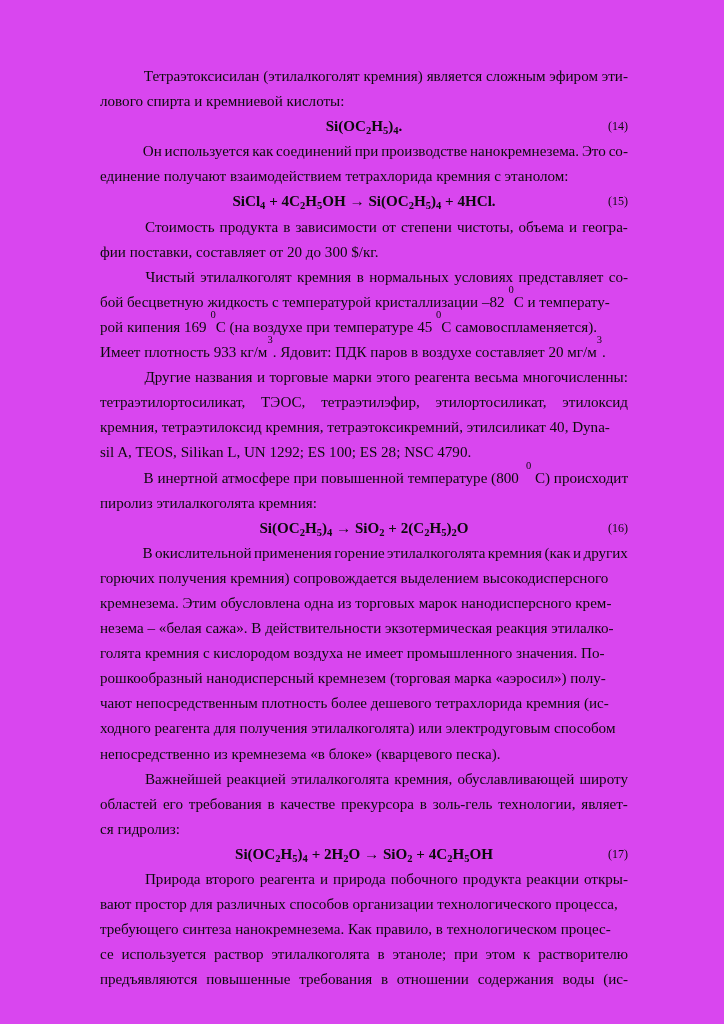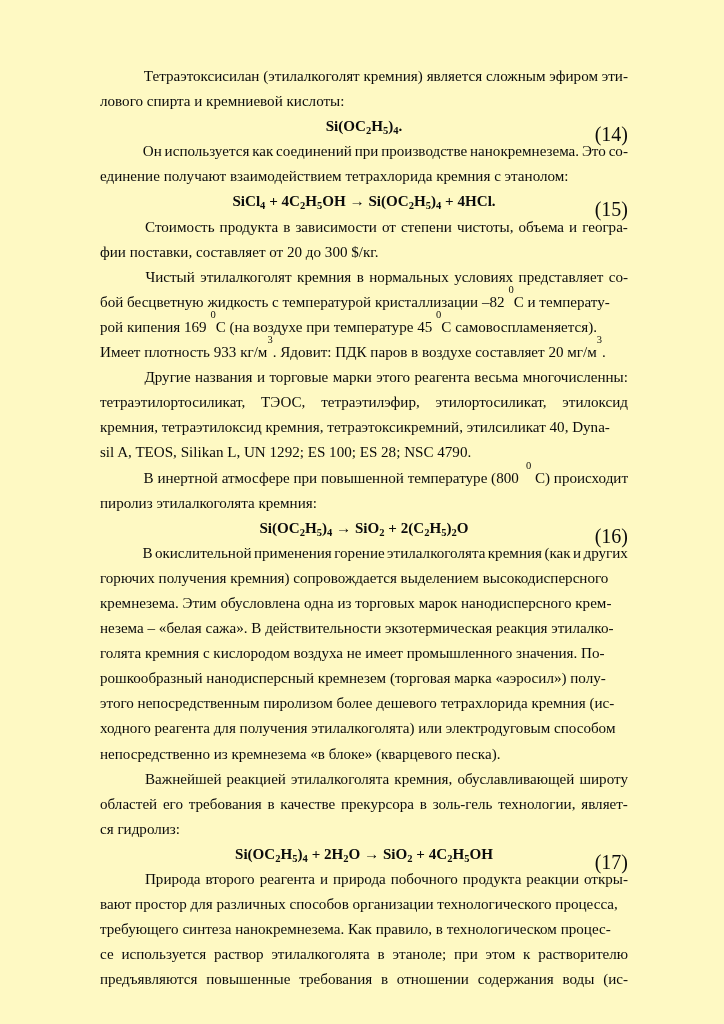--- a/index.html
+++ b/index.html
@@ -12,21 +12,21 @@
     height: 1024px;
     background: #f7faf8;
     font-family: "Liberation Serif", "DejaVu Serif", serif;
     color: #0b0b0b;
     overflow: hidden;
   }
   .page {
     position: relative;
     width: 724px;
     height: 1024px;
-    background: #fef9c3;
+    background: #d946ef;
     box-sizing: border-box;
     padding: 64px 96px 0 100px;
   }
   .body-text {
     font-size: 15.1px;
     line-height: 25.1px;
     text-align: justify;
     text-justify: inter-word;
     -webkit-hyphens: none;
     hyphens: none;
@@ -70,22 +70,22 @@
     text-align: center;
   }
   .eq-body {
     display: inline-block;
     font-size: 15.1px;
     font-weight: bold;
   }
   .eq-tag {
     position: absolute;
     right: 0;
-    top: 8px;
-    font-size: 20px;
+    top: 0;
+    font-size: 12px;
   }
   sub {
     font-size: 0.70em;
     vertical-align: -0.26em;
     line-height: 0;
   }
   sup {
     font-size: 0.70em;
     vertical-align: 0.48em;
     line-height: 0;
@@ -151,21 +151,21 @@
       <span class="eq-tag">(16)</span>
     </div>
 
     <div class="para">
       <div class="ln just"><span class="indent"></span><span class="w">В</span><span class="w">окислительной</span><span class="w">применения</span><span class="w">горение</span><span class="w">этилалкоголята</span><span class="w">кремния</span><span class="w">(как</span><span class="w">и</span><span class="w">других</span></div>
       <div class="ln"><span class="w">горючих получения кремния) сопровождается выделением высокодисперсного</span></div>
       <div class="ln"><span class="w">кремнезема. Этим обусловлена одна из торговых марок нанодисперсного крем-</span></div>
       <div class="ln"><span class="w">незема – «белая сажа». В действительности экзотермическая реакция этилалко-</span></div>
       <div class="ln"><span class="w">голята кремния с кислородом воздуха не имеет промышленного значения. По-</span></div>
       <div class="ln"><span class="w">рошкообразный нанодисперсный кремнезем (торговая марка «аэросил») полу-</span></div>
-      <div class="ln"><span class="w">этого непосредственным пиролизом более дешевого тетрахлорида кремния (ис-</span></div>
+      <div class="ln"><span class="w">чают непосредственным плотность более дешевого тетрахлорида кремния (ис-</span></div>
       <div class="ln"><span class="w">ходного реагента для получения этилалкоголята) или электродуговым способом</span></div>
       <div class="ln last"><span class="w">непосредственно из кремнезема «в блоке» (кварцевого песка).</span></div>
     </div>
 
     <div class="para">
       <div class="ln just"><span class="indent"></span><span class="w">Важнейшей</span><span class="w">реакцией</span><span class="w">этилалкоголята</span><span class="w">кремния,</span><span class="w">обуславливающей</span><span class="w">широту</span></div>
       <div class="ln just"><span class="w">областей</span><span class="w">его</span><span class="w">требования</span><span class="w">в</span><span class="w">качестве</span><span class="w">прекурсора</span><span class="w">в</span><span class="w">золь-гель</span><span class="w">технологии,</span><span class="w">являет-</span></div>
       <div class="ln last"><span class="w">ся гидролиз:</span></div>
     </div>
 

